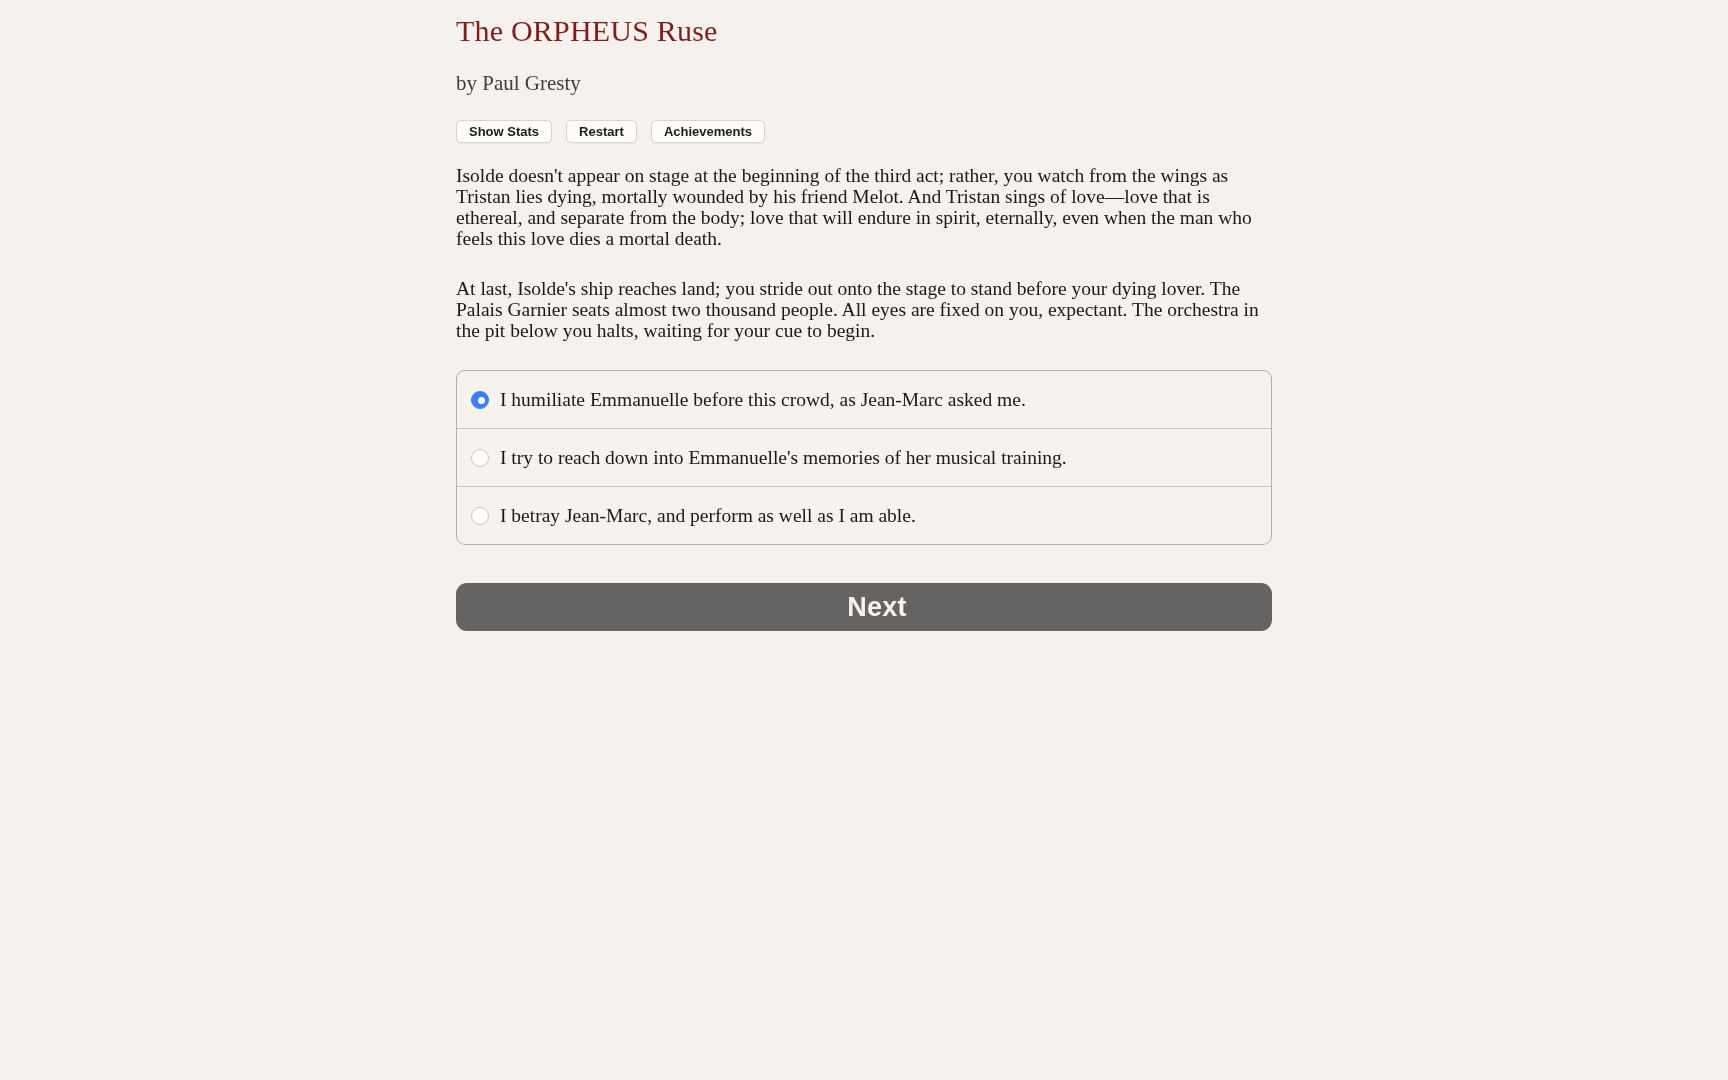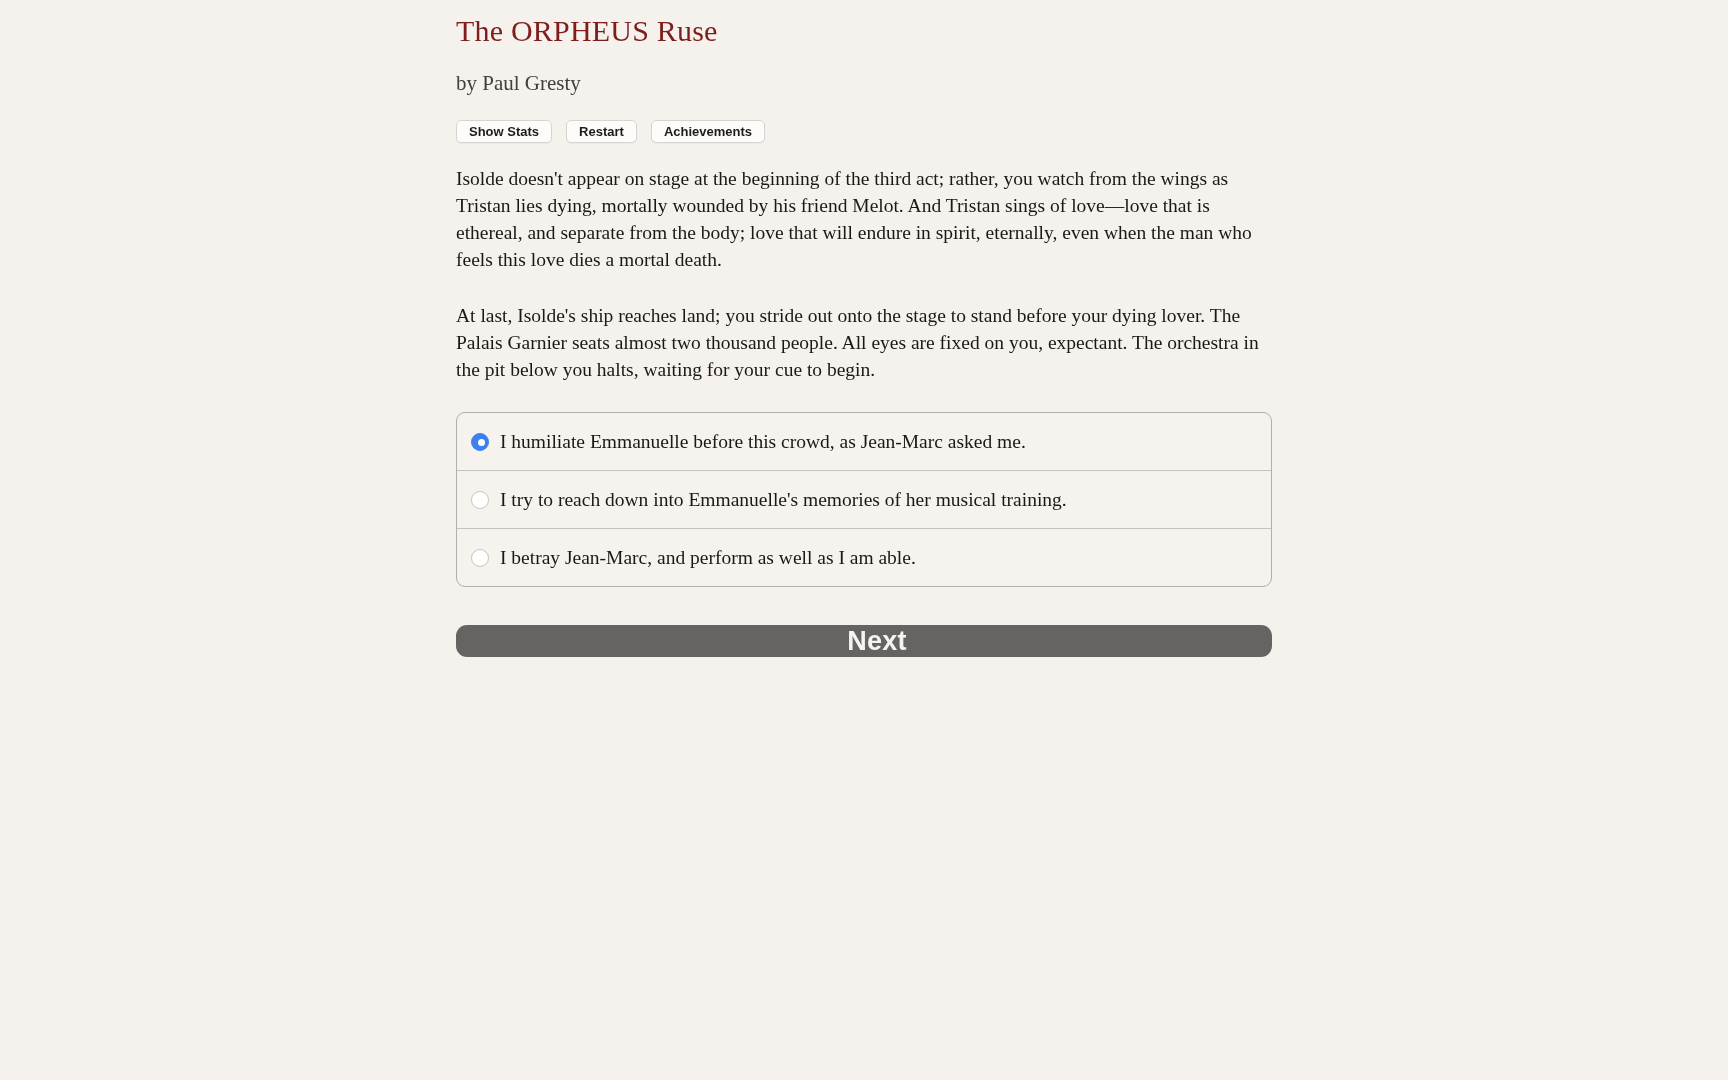--- a/index.html
+++ b/index.html
@@ -48,21 +48,21 @@
     border: 1px solid #d8d4cf;
     border-radius: 5px;
     padding: 3px 12px 4px 12px;
     height: 23px;
     line-height: 1;
     cursor: pointer;
     box-shadow: 0 1px 1px rgba(0,0,0,0.04);
   }
   .story p {
     font-size: 19.5px;
-    line-height: 27px;
+    line-height: 21px;
     margin: 0 0 29px 0;
   }
   .choices {
     border: 1px solid #b3afa9;
     border-radius: 9px;
     background: #f6f2ed;
     margin: 0 0 38px 0;
     overflow: hidden;
   }
   .choice-row {
@@ -101,21 +101,21 @@
     border-radius: 50%;
     background: #ffffff;
   }
   .choice-label {
     font-size: 19.5px;
     color: #1b1917;
   }
   .next-button {
     display: block;
     width: 100%;
-    height: 32px;
+    height: 48px;
     background: #666462;
     border: none;
     border-radius: 11px;
     color: #f7f4ef;
     font-family: "Liberation Sans", "DejaVu Sans", sans-serif;
     font-size: 27px;
     font-weight: 700;
     letter-spacing: 0.2px;
     cursor: pointer;
     padding-left: 32px;

